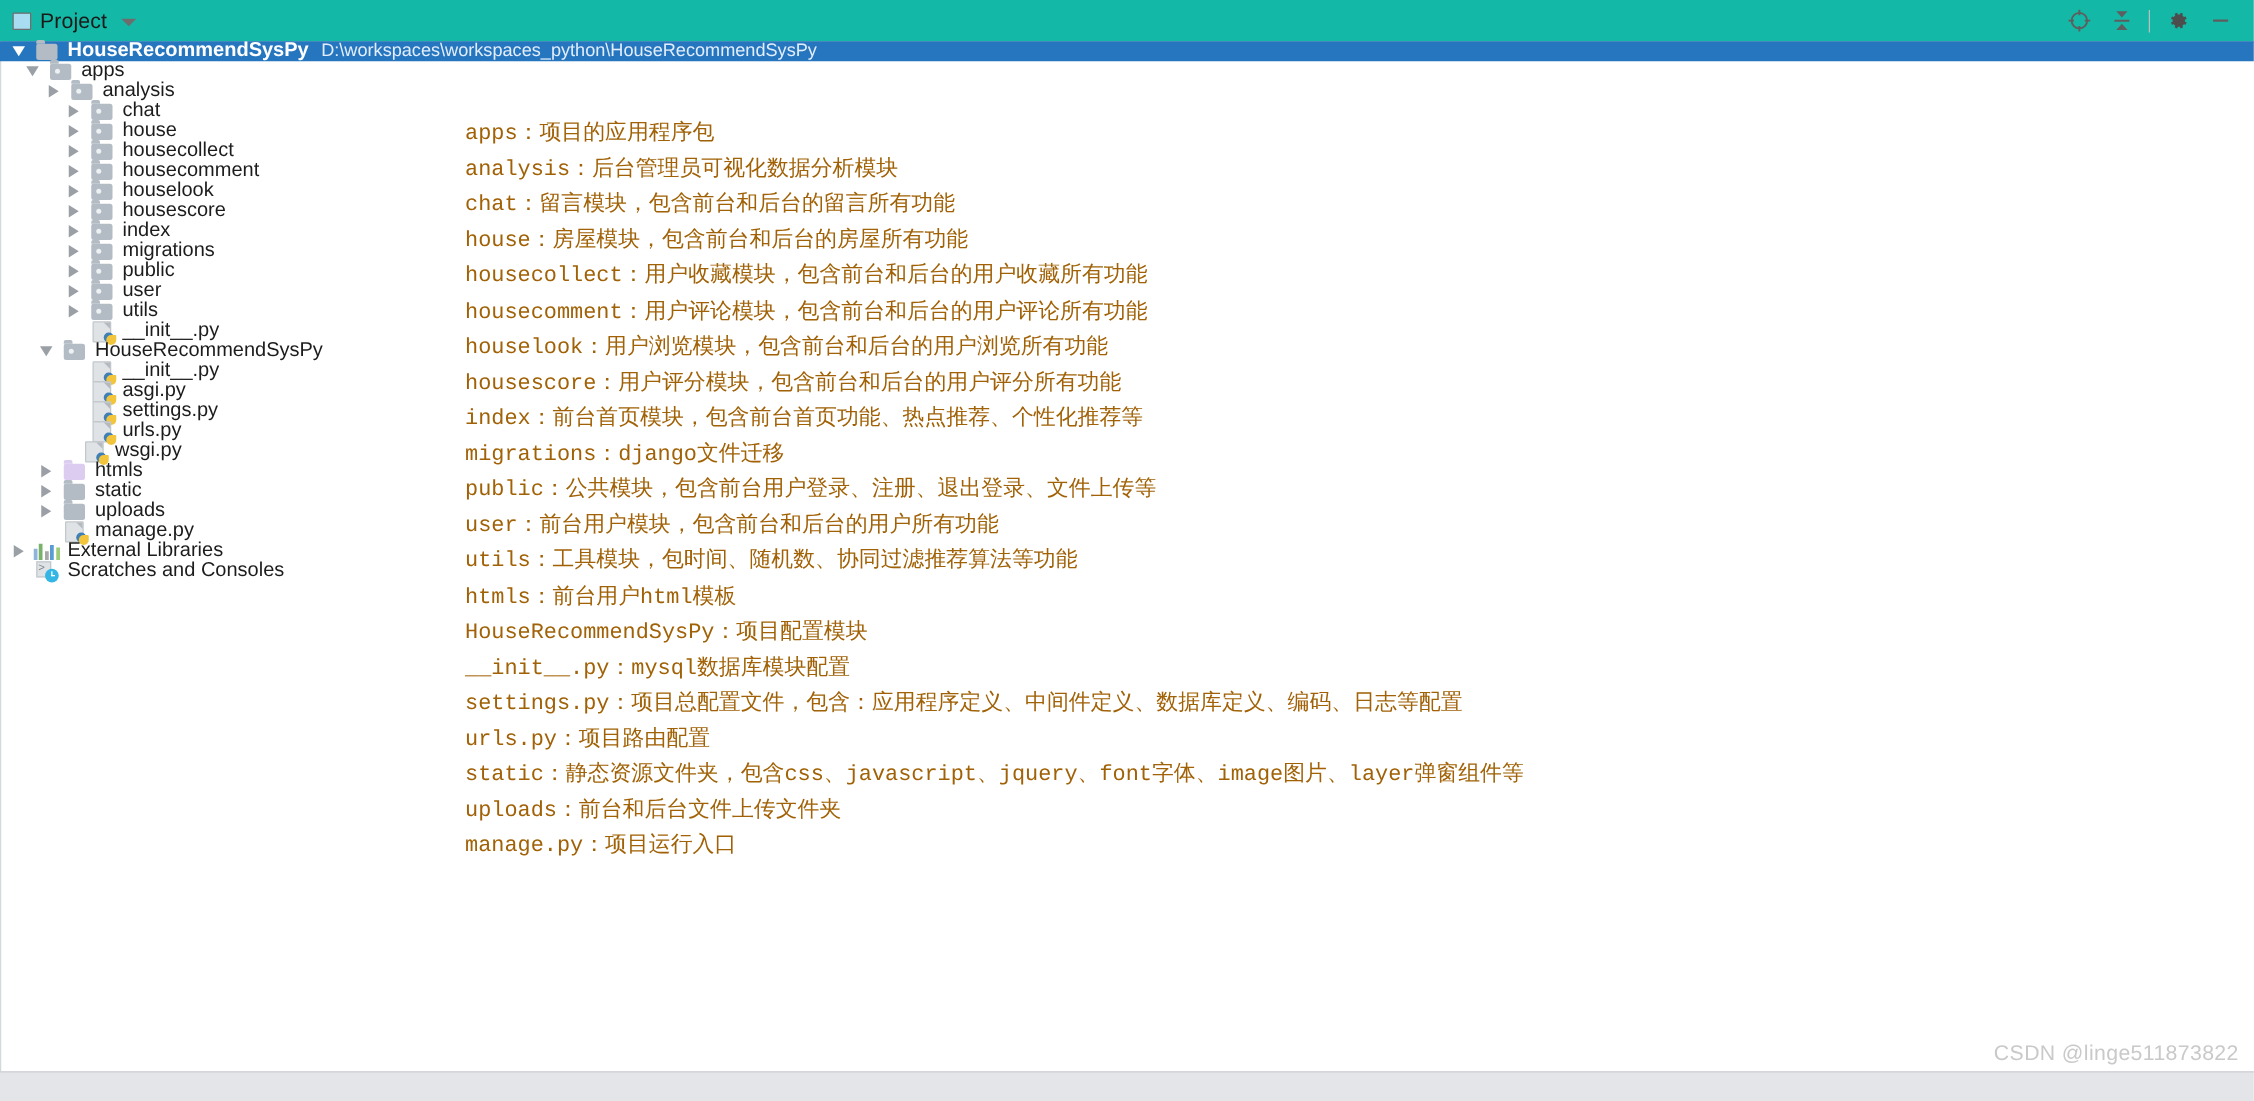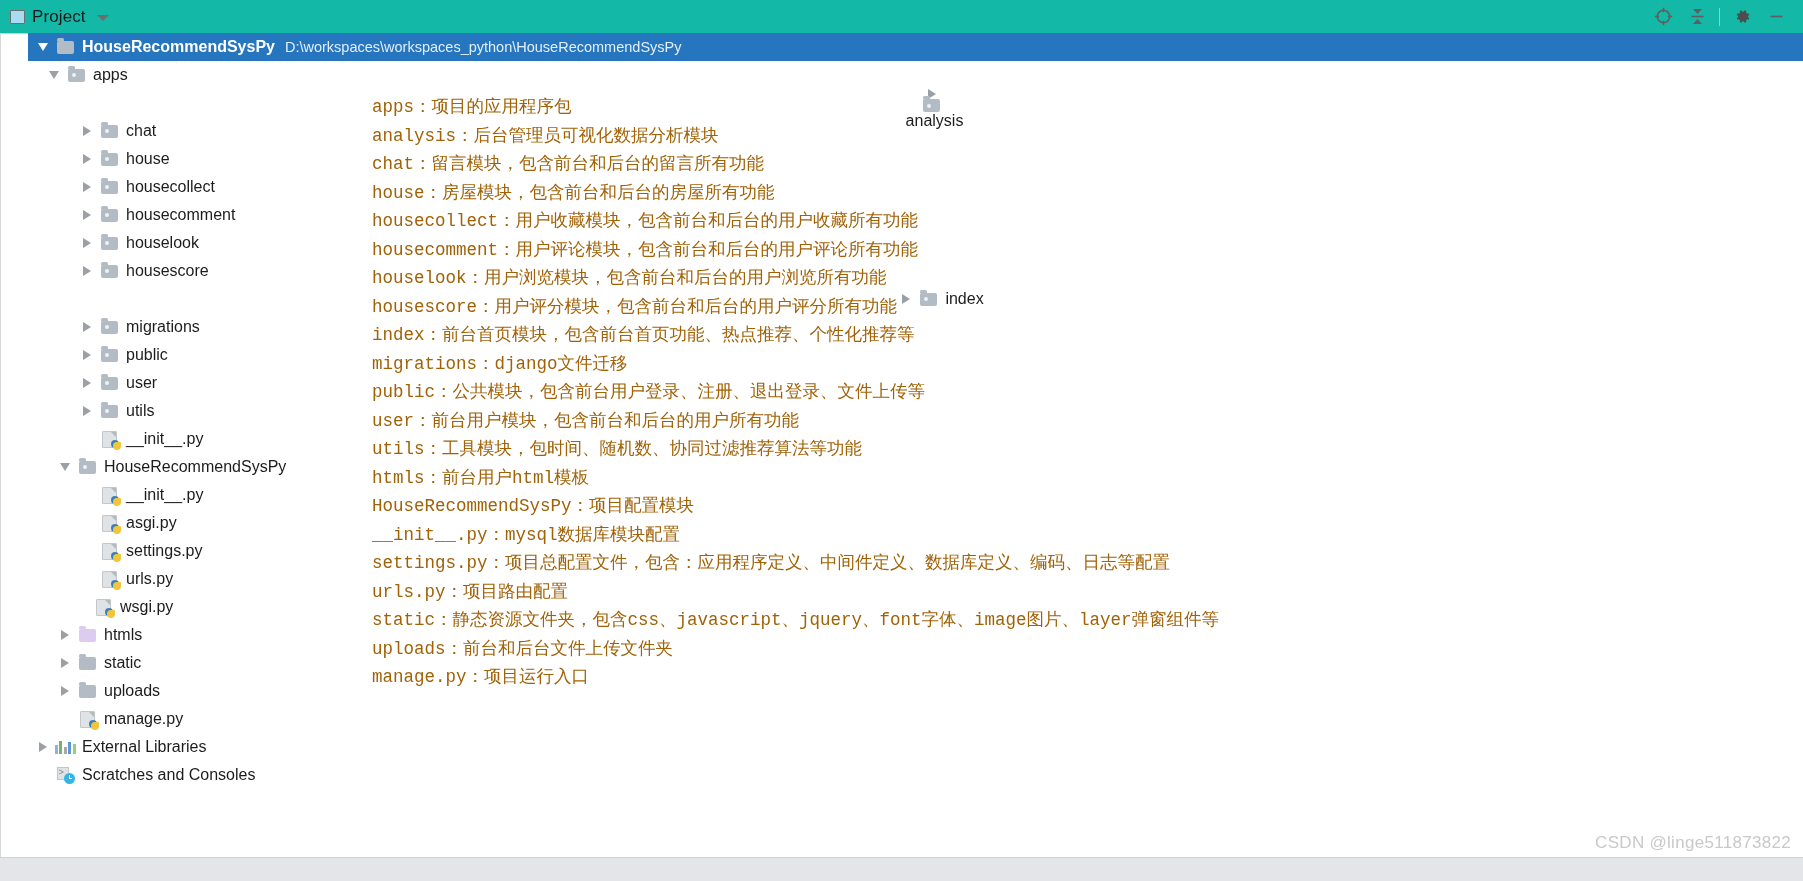--- a/index.html
+++ b/index.html
@@ -76,26 +76,25 @@
 
   
   .tree {
     position: absolute;
     left: 0;
     top: 33px;
     width: 100%;
     user-select: none;
   }
   .row {
-    height: 28px;
+    height: 16px;
     display: flex;
     align-items: center;
     position: relative;
     white-space: nowrap;
-    margin-left: 28px;
   }
   .row.selected {
     background: #2675bf;
   }
   .row.selected .label { color: #ffffff; font-weight: bold; }
   .row.selected .path  { color: #e2eefb; }
 
   .twisty {
     width: 22px;
     min-width: 22px;
@@ -352,21 +351,21 @@
   <div id="tree-rows">
       <div class="row" style="padding-left: 15px;">
         <span class="twisty">
           <span class="tri-down"></span>
         </span>
         <span class="icon-slot">
           <span class="folder pkg"></span>
         </span>
         <span class="label">apps</span>
       </div>
-      <div class="row" style="padding-left: 32px; flex-direction: column;">
+      <div class="row" style="padding-left: 32px;">
         <span class="twisty">
           <span class="tri-right"></span>
         </span>
         <span class="icon-slot">
           <span class="folder pkg"></span>
         </span>
         <span class="label">analysis</span>
       </div>
       <div class="row" style="padding-left: 48px;">
         <span class="twisty">
@@ -415,21 +414,21 @@
       </div>
       <div class="row" style="padding-left: 48px;">
         <span class="twisty">
           <span class="tri-right"></span>
         </span>
         <span class="icon-slot">
           <span class="folder pkg"></span>
         </span>
         <span class="label">housescore</span>
       </div>
-      <div class="row" style="padding-left: 48px; justify-content: center;">
+      <div class="row" style="padding-left: 48px;">
         <span class="twisty">
           <span class="tri-right"></span>
         </span>
         <span class="icon-slot">
           <span class="folder pkg"></span>
         </span>
         <span class="label">index</span>
       </div>
       <div class="row" style="padding-left: 48px;">
         <span class="twisty">

